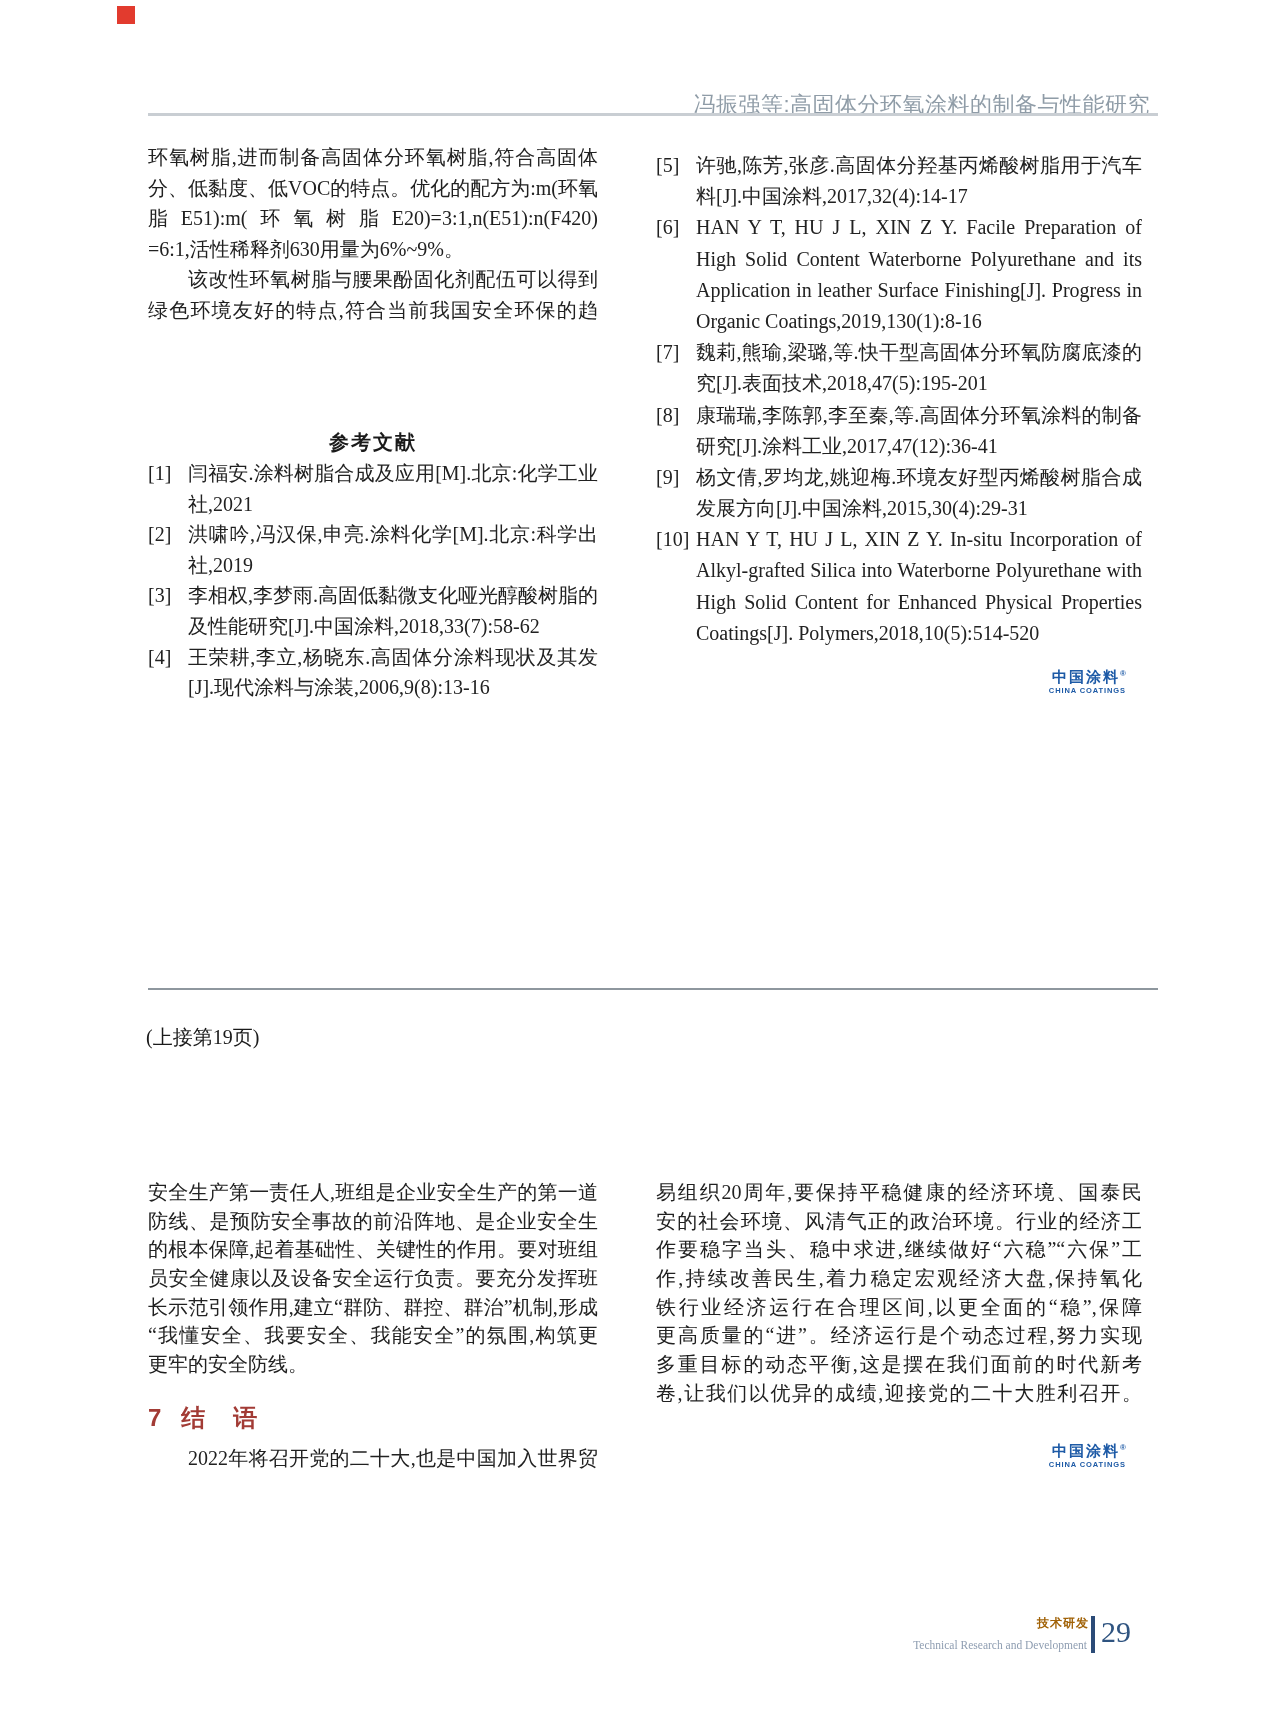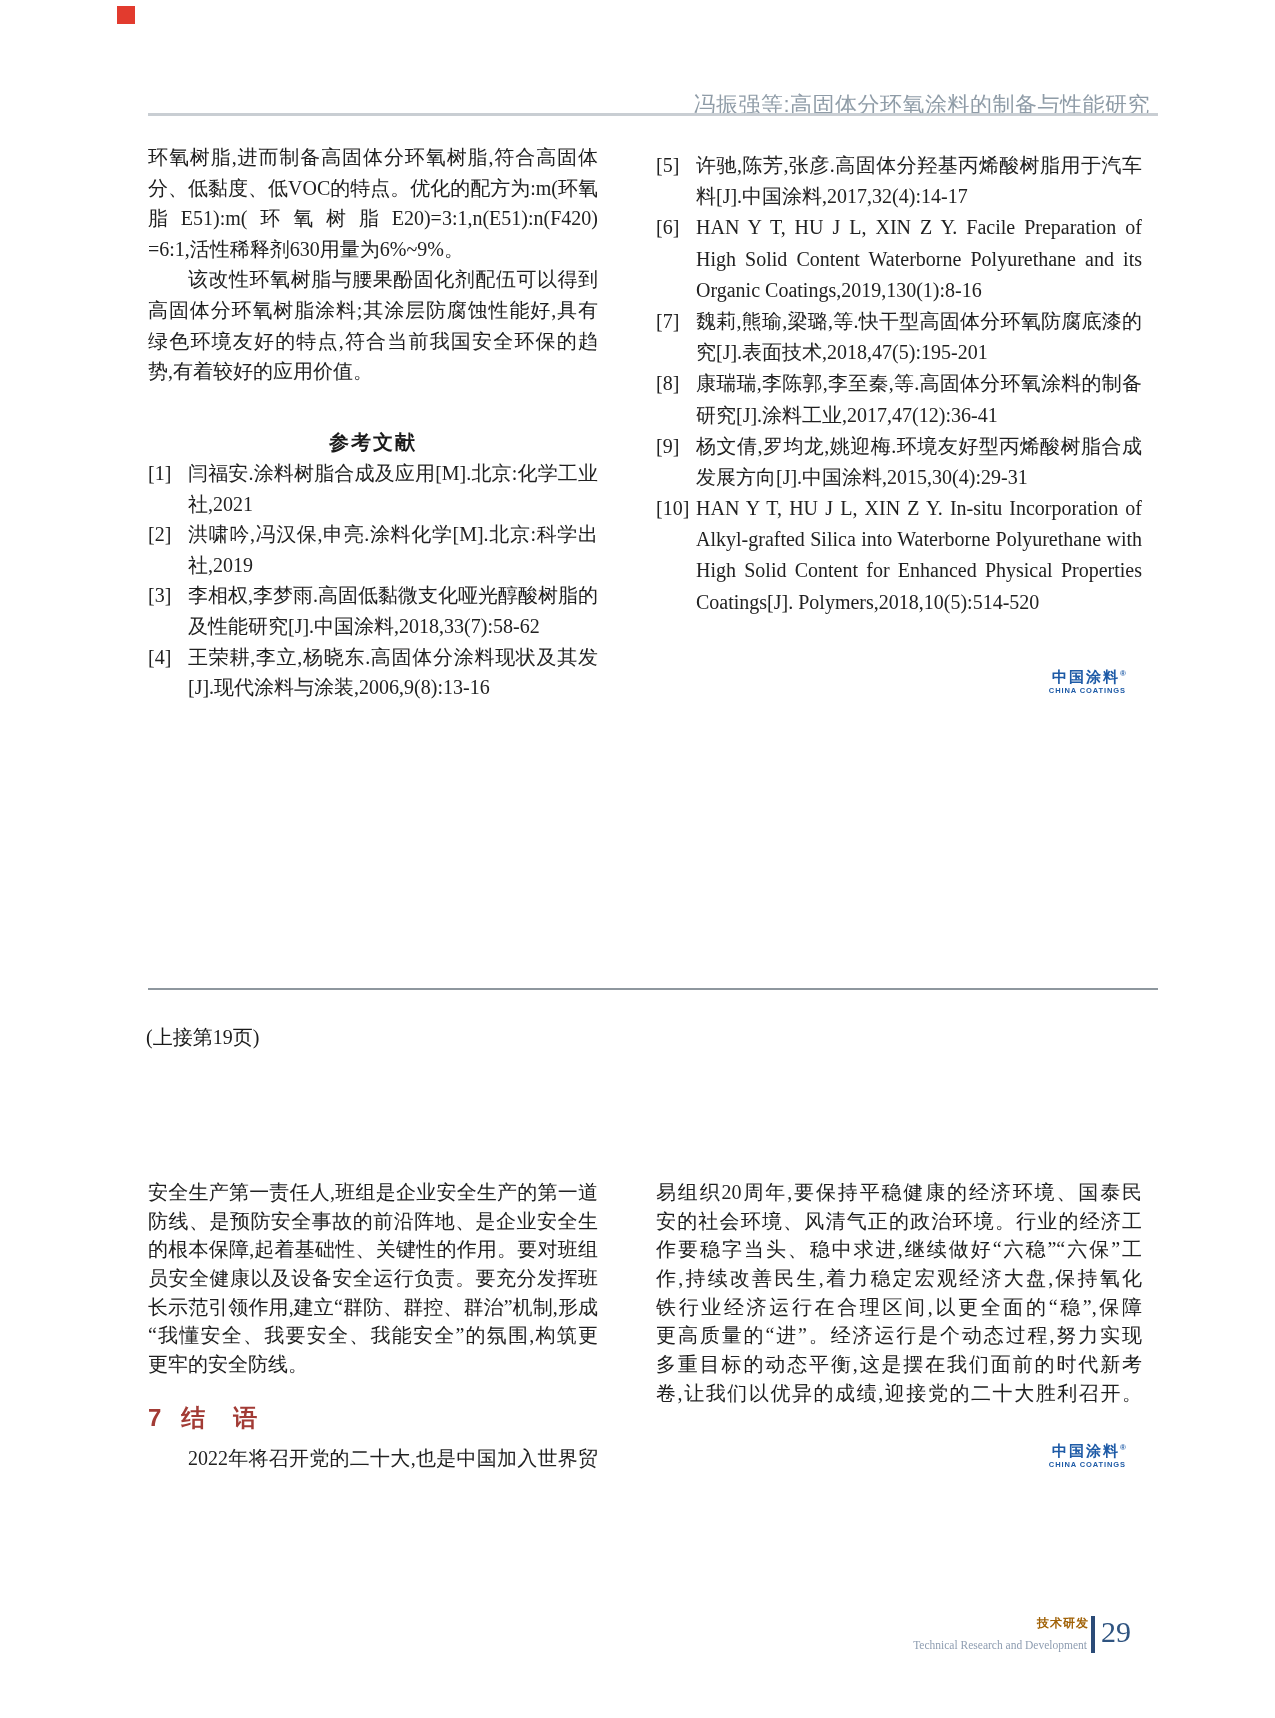--- a/index.html
+++ b/index.html
@@ -81,23 +81,21 @@
 
   <div class="running-head">冯振强等:高固体分环氧涂料的制备与性能研究</div>
   <div class="rule rule-top"></div>
 
   <div class="top-left-para">
     <div class="ln j">环氧树脂,进而制备高固体分环氧树脂,符合高固体</div>
     <div class="ln j">分、低黏度、低VOC的特点。优化的配方为:m(环氧树</div>
     <div class="ln j">脂E51):m(环氧树脂E20)=3:1,n(E51):n(F420)</div>
     <div class="ln end">=6:1,活性稀释剂630用量为6%~9%。</div>
     <div class="ln j ind">该改性环氧树脂与腰果酚固化剂配伍可以得到</div>
-    <div class="ln j">高固体分环氧树脂涂料;其涂层防腐蚀性能好,具有</div>
     <div class="ln j">绿色环境友好的特点,符合当前我国安全环保的趋</div>
-    <div class="ln end">势,有着较好的应用价值。</div>
   </div>
 
   <div class="refs-heading">参考文献</div>
 
   <div class="refs refs-left">
     <div class="ref-item">
       <span class="ref-num">[1]</span>
       <div class="ref-body">
         <div class="ln j">闫福安.涂料树脂合成及应用[M].北京:化学工业出版</div>
         <div class="ln end">社,2021</div>
@@ -132,20 +130,21 @@
       <div class="ref-body">
         <div class="ln j">许驰,陈芳,张彦.高固体分羟基丙烯酸树脂用于汽车涂</div>
         <div class="ln end">料[J].中国涂料,2017,32(4):14-17</div>
       </div>
     </div>
     <div class="ref-item">
       <span class="ref-num">[6]</span>
       <div class="ref-body">
         <div class="ln j">HAN Y T, HU J L, XIN Z Y. Facile Preparation of</div>
         <div class="ln j">High Solid Content Waterborne Polyurethane and its</div>
+        <div class="ln j">Application in leather Surface Finishing[J]. Progress in</div>
         <div class="ln end">Organic Coatings,2019,130(1):8-16</div>
       </div>
     </div>
     <div class="ref-item">
       <span class="ref-num">[7]</span>
       <div class="ref-body">
         <div class="ln j">魏莉,熊瑜,梁璐,等.快干型高固体分环氧防腐底漆的研</div>
         <div class="ln end">究[J].表面技术,2018,47(5):195-201</div>
       </div>
     </div>

